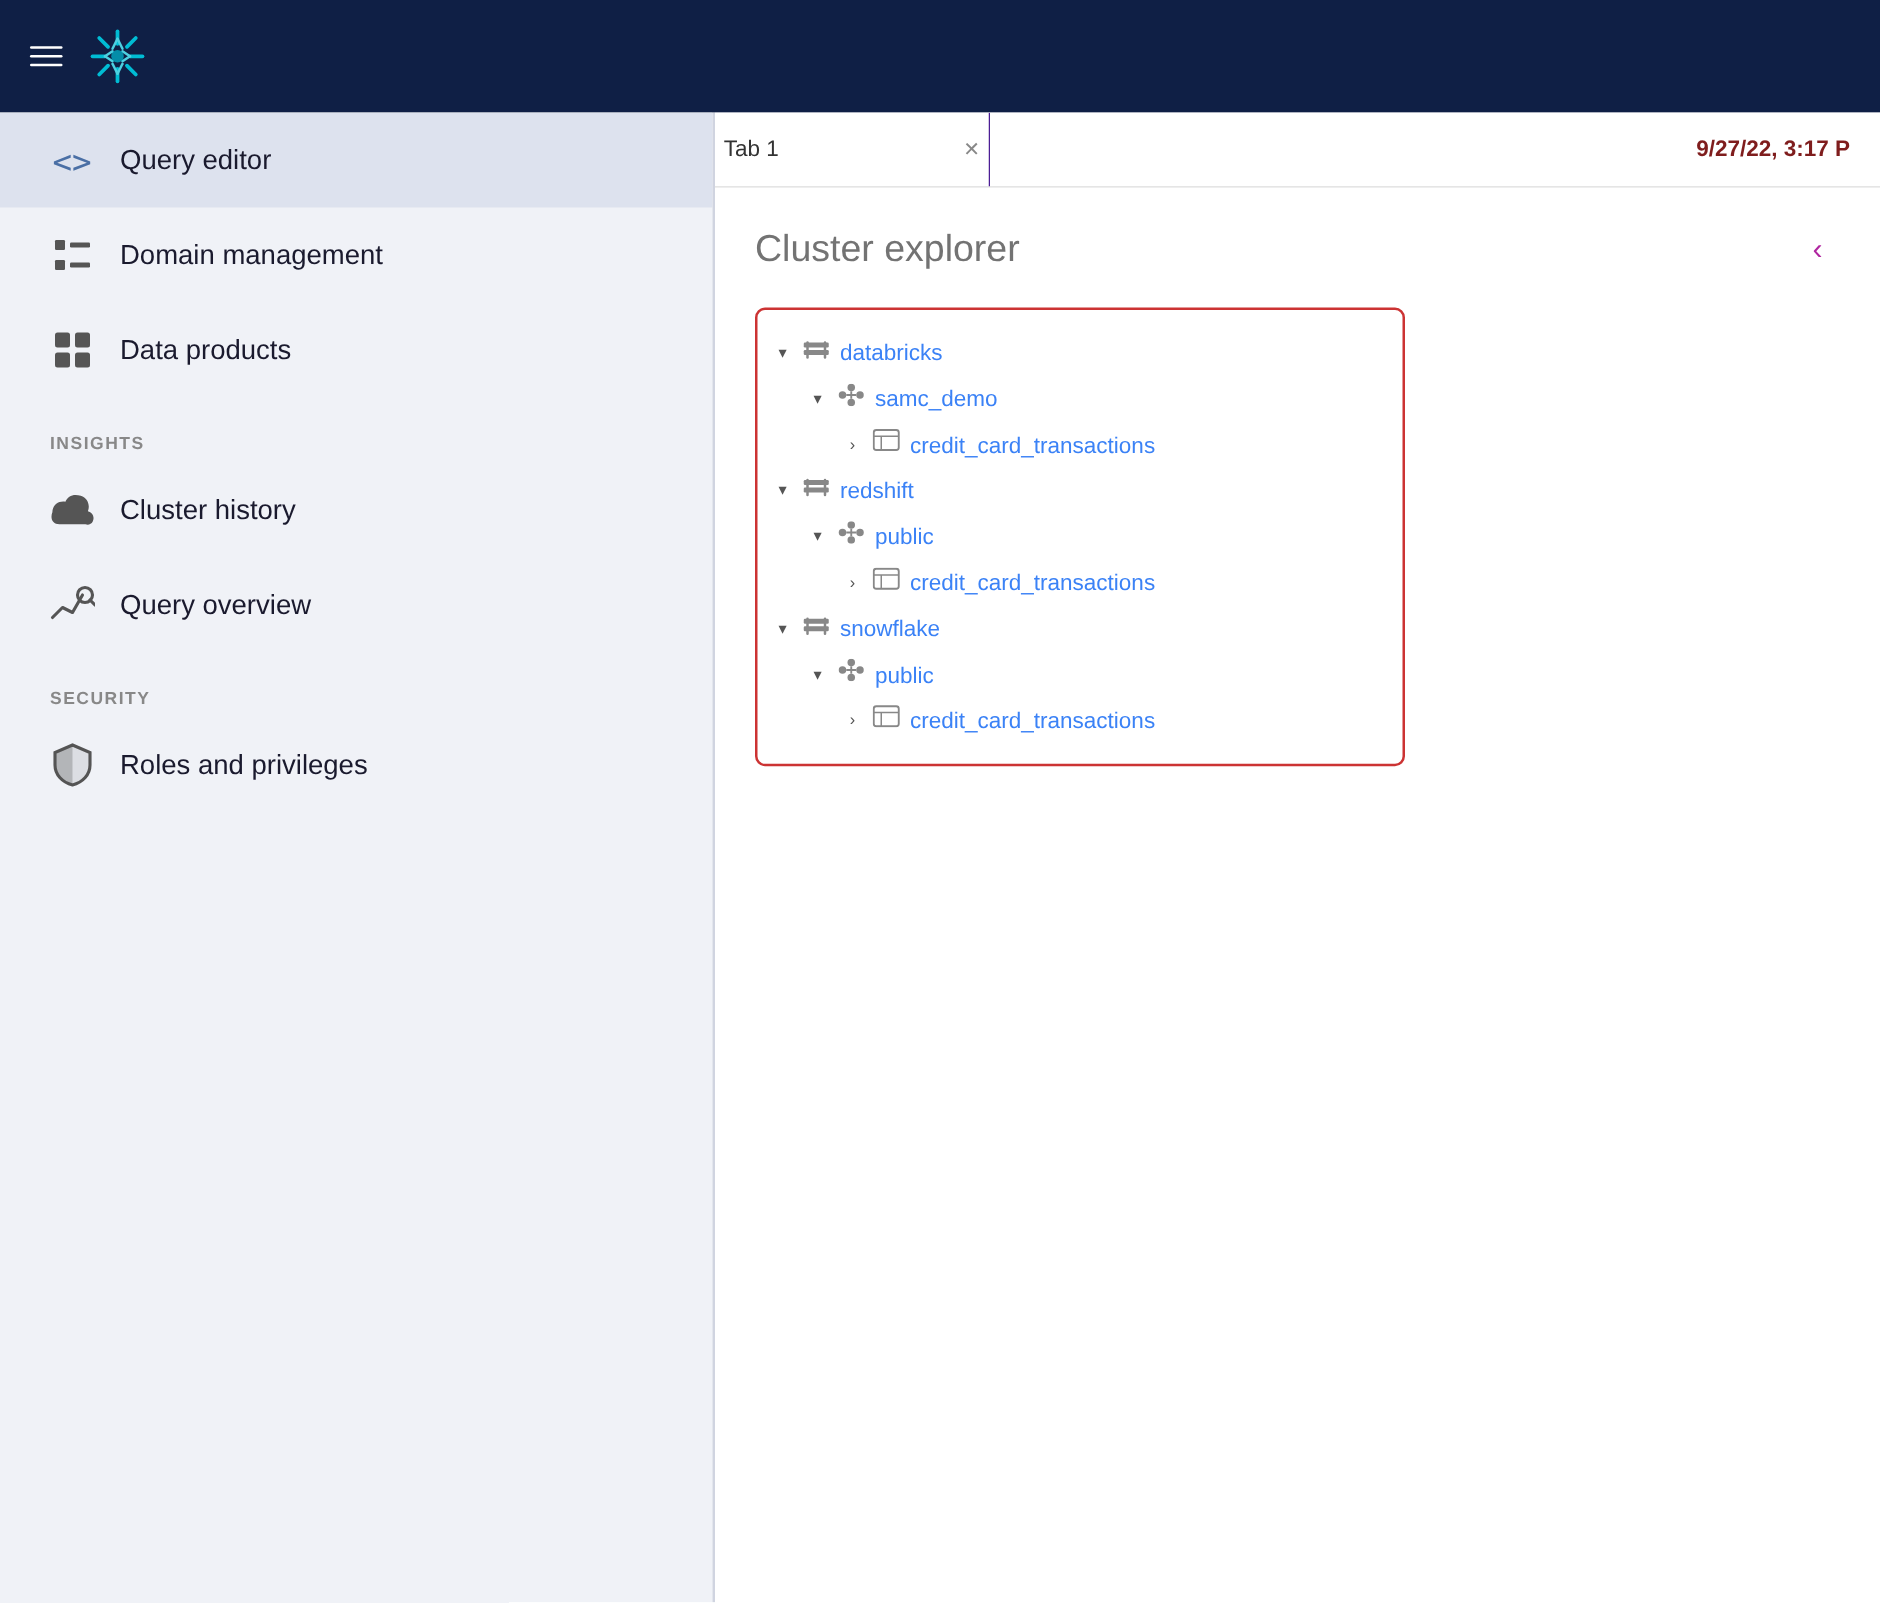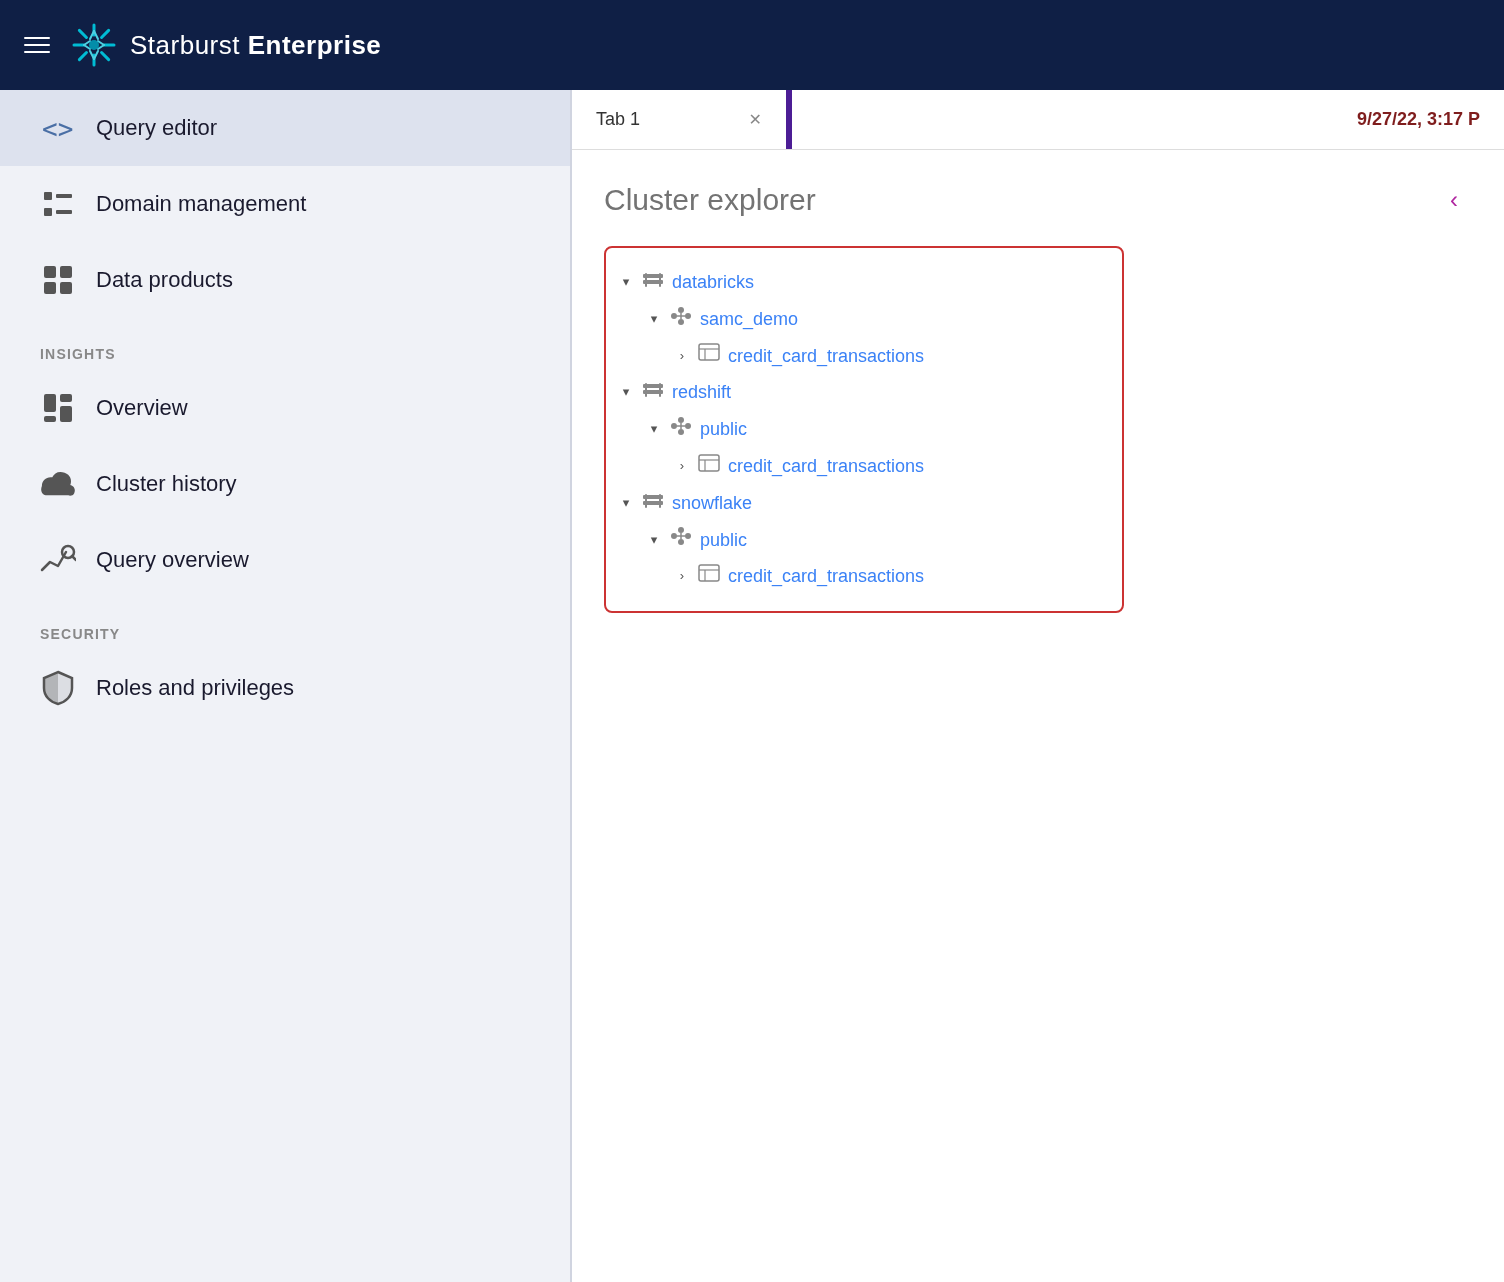--- a/index.html
+++ b/index.html
@@ -113,22 +113,22 @@
       align-items: stretch;
       background: #fff;
       border-bottom: 1px solid #ddd;
       height: 60px;
       flex-shrink: 0;
     }
     .tab-item {
       display: flex;
       align-items: center;
       gap: 12px;
-      padding: 0 24px;
-      border-right: 6px solid #4c1d95;
+      padding: 0 7px;
+      border-right: 1px solid #4c1d95;
       font-size: 18px;
       color: #333;
       cursor: pointer;
       min-width: 220px;
     }
     .tab-close {
       margin-left: auto;
       color: #888;
       font-size: 16px;
       cursor: pointer;
@@ -258,21 +258,20 @@
         <line x1="24" y1="10" x2="28" y2="18" stroke="#4dd0e1" stroke-width="2" stroke-linecap="round"></line>
         <line x1="14" y1="24" x2="20" y2="20" stroke="#4dd0e1" stroke-width="2" stroke-linecap="round"></line>
         <line x1="14" y1="24" x2="20" y2="28" stroke="#4dd0e1" stroke-width="2" stroke-linecap="round"></line>
         <line x1="34" y1="24" x2="28" y2="20" stroke="#4dd0e1" stroke-width="2" stroke-linecap="round"></line>
         <line x1="34" y1="24" x2="28" y2="28" stroke="#4dd0e1" stroke-width="2" stroke-linecap="round"></line>
         <line x1="24" y1="38" x2="20" y2="30" stroke="#4dd0e1" stroke-width="2" stroke-linecap="round"></line>
         <line x1="24" y1="38" x2="28" y2="30" stroke="#4dd0e1" stroke-width="2" stroke-linecap="round"></line>
         <circle cx="24" cy="24" r="5" fill="#00bcd4" opacity="0.7"></circle>
       </g>
     </svg>
-    <span class="logo-text"><span>Starburst </span><strong>Enterprise</strong></span>
   </div>
 </nav>
 
 <div class="main-layout">
 
   <aside class="sidebar">
 
     <div class="sidebar-item active">
       <div class="sidebar-item-icon">
 
@@ -302,31 +301,20 @@
           <rect x="18" y="2" width="12" height="12" rx="2" fill="#555"></rect>
           <rect x="2" y="18" width="12" height="12" rx="2" fill="#555"></rect>
           <rect x="18" y="18" width="12" height="12" rx="2" fill="#555"></rect>
         </svg>
       </div>
       <span class="sidebar-item-label">Data products</span>
     </div>
 
     <div class="sidebar-section-label">INSIGHTS</div>
 
-    <div class="sidebar-item">
-      <div class="sidebar-item-icon">
-        <svg width="32" height="32" viewBox="0 0 32 32" fill="none">
-          <rect x="2" y="2" width="12" height="18" rx="2" fill="#555"></rect>
-          <rect x="18" y="2" width="12" height="8" rx="2" fill="#555"></rect>
-          <rect x="18" y="14" width="12" height="16" rx="2" fill="#555"></rect>
-          <rect x="2" y="24" width="12" height="6" rx="2" fill="#555"></rect>
-        </svg>
-      </div>
-      <span class="sidebar-item-label">Overview</span>
-    </div>
 
     <div class="sidebar-item">
       <div class="sidebar-item-icon">
         <svg width="38" height="32" viewBox="0 0 38 32" fill="none">
           <path d="M8 28 C2 28 0 23 2 18 C2 12 7 8 13 9 C15 4 20 2 26 4 C32 6 34 12 32 17 C36 18 38 22 36 26 C35 28 32 29 30 28 Z" fill="#555"></path>
         </svg>
       </div>
       <span class="sidebar-item-label">Cluster history</span>
     </div>
 

